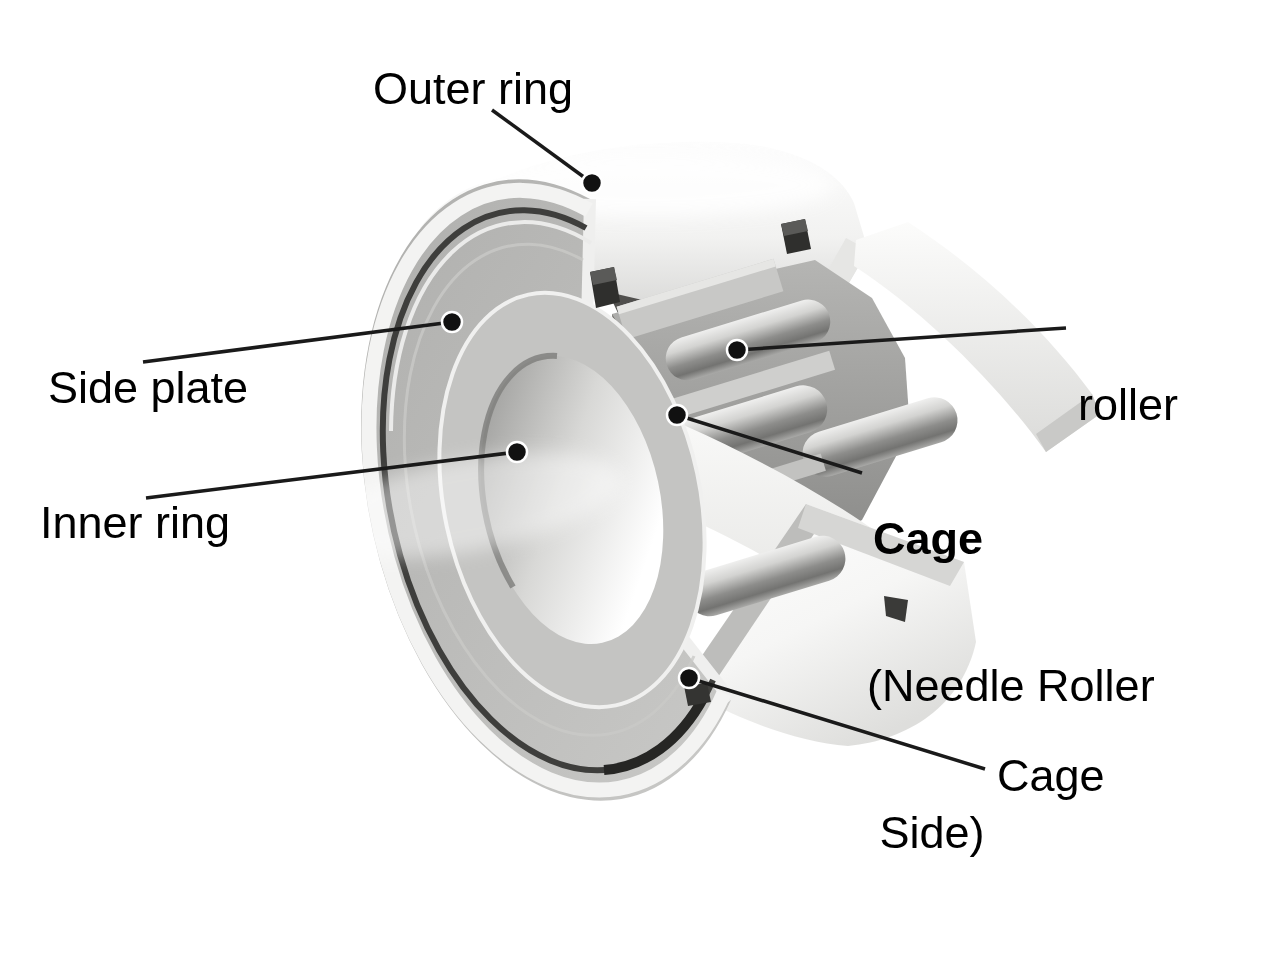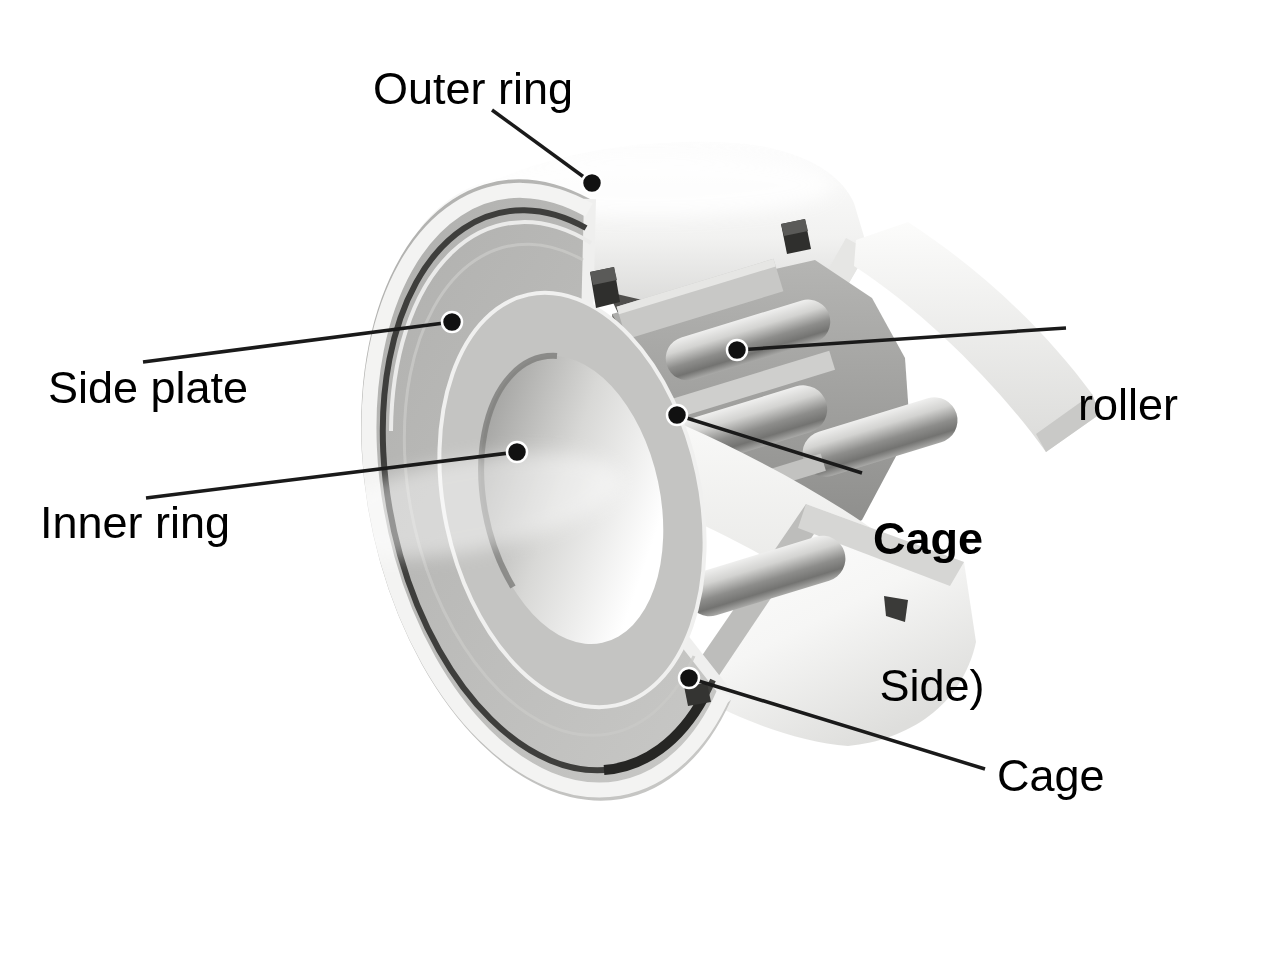--- a/index.html
+++ b/index.html
@@ -194,18 +194,19 @@
 <div class="label" style="left:48px;top:363px;text-align:right;">Side plate</div>
 
 <div class="label" style="left:40px;top:498px;">Inner ring</div>
 
 <div class="label" style="left:1078px;top:282px;">
   <div class="lbl-line">roller</div>
 </div>
 
 <div class="label" style="left:867px;top:416px;">
   <div class="lbl-line" style="padding-left:6px;font-weight:bold;">Cage</div>
+  <div class="lbl-line">(Needle Roller</div>
   <div class="lbl-line"> Side)</div>
 </div>
 
 <div class="label" style="left:997px;top:751px;">Cage</div>
 
 </div>
 
 </body></html>

